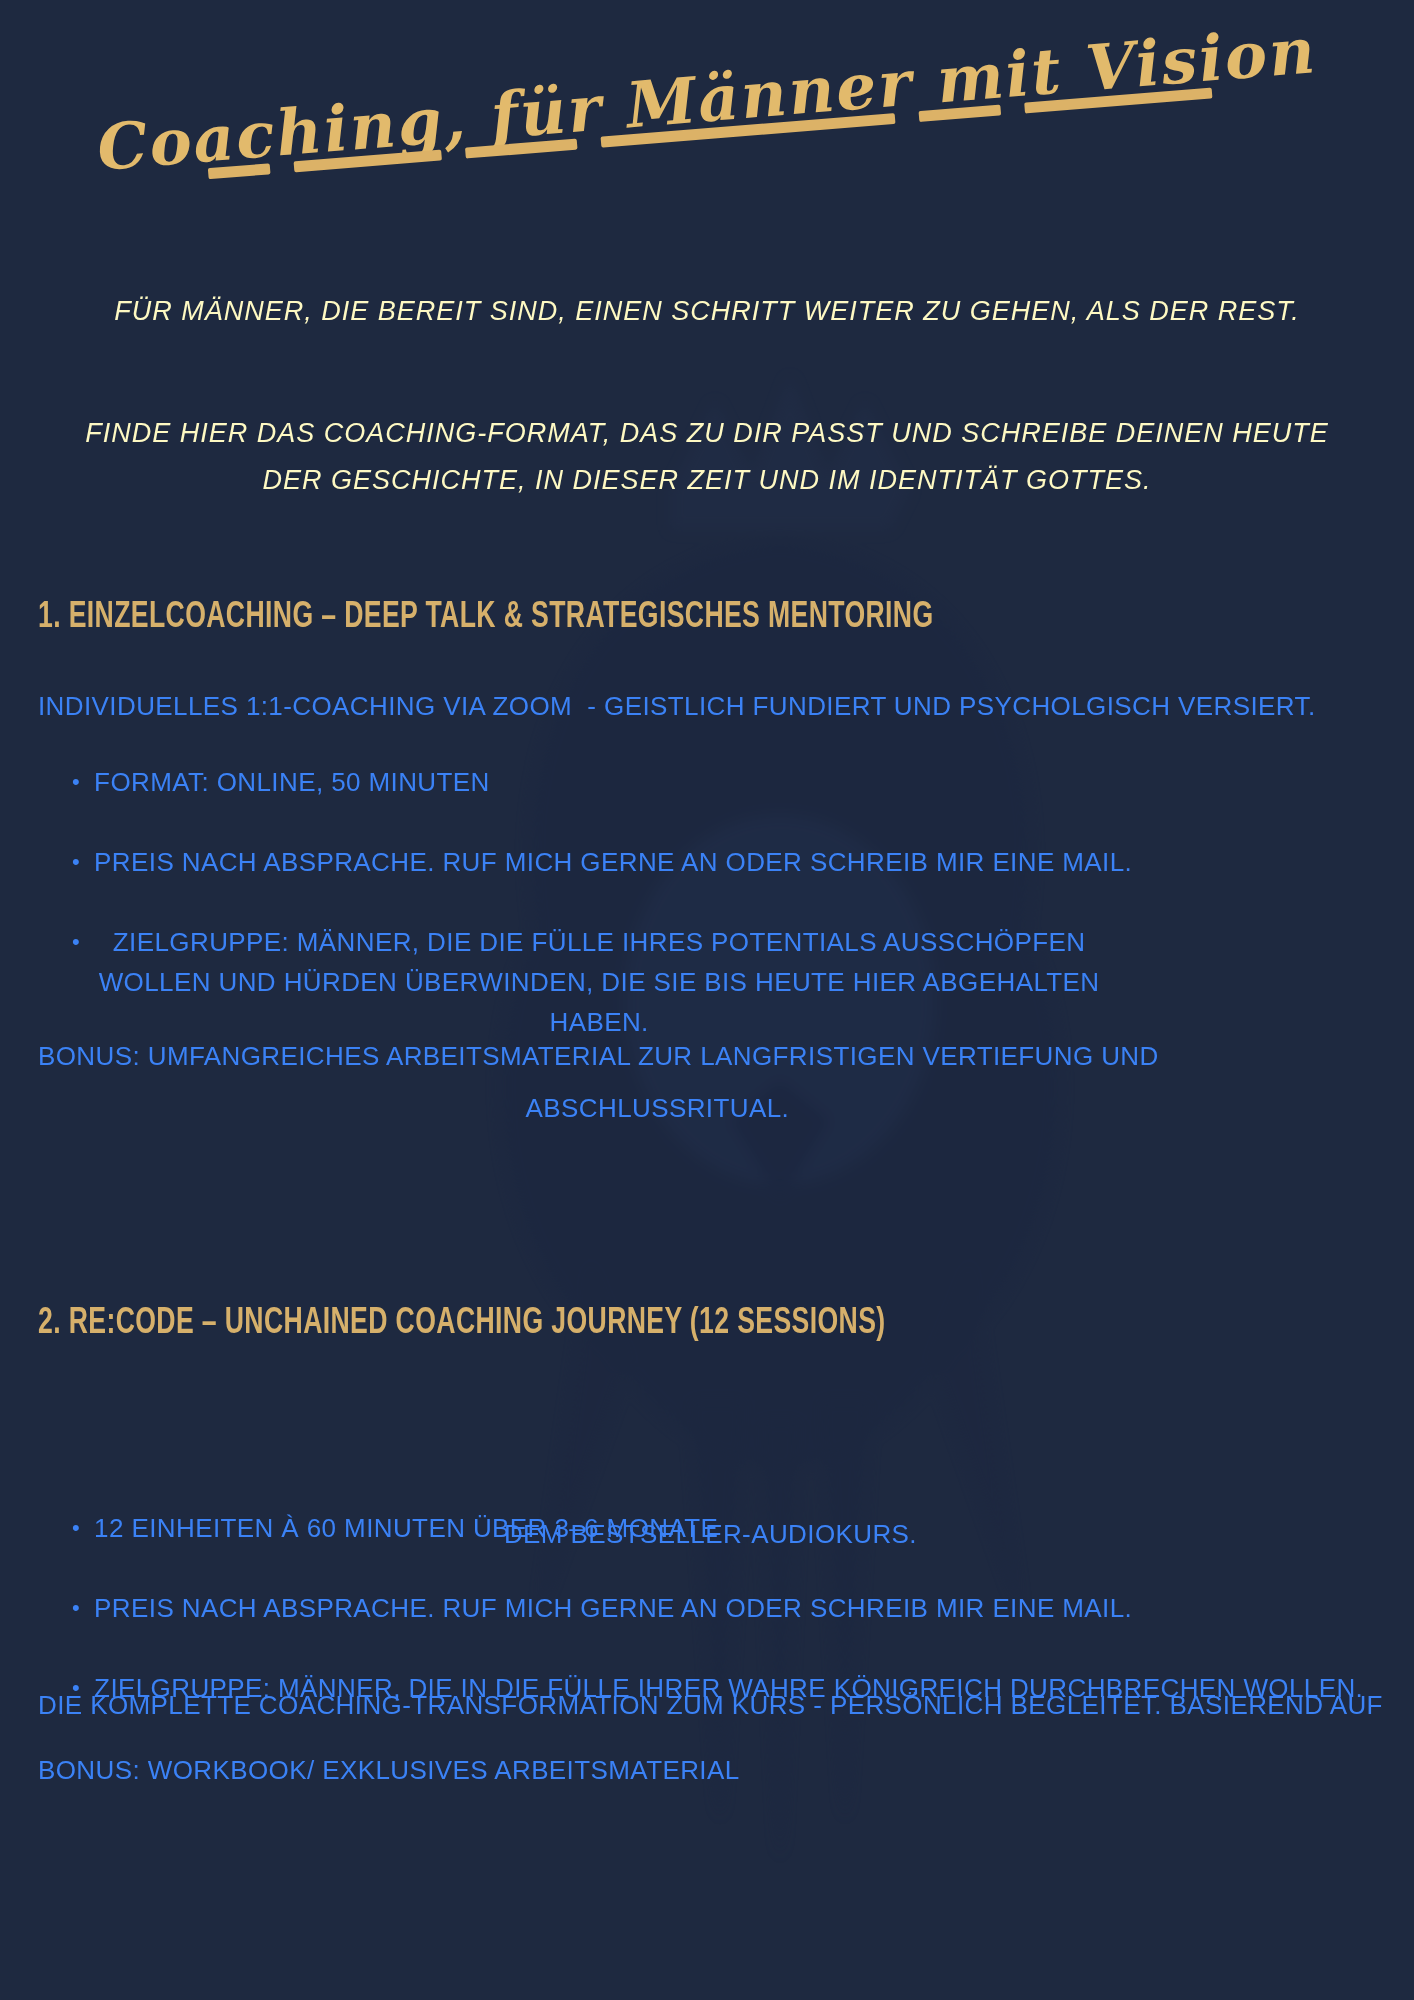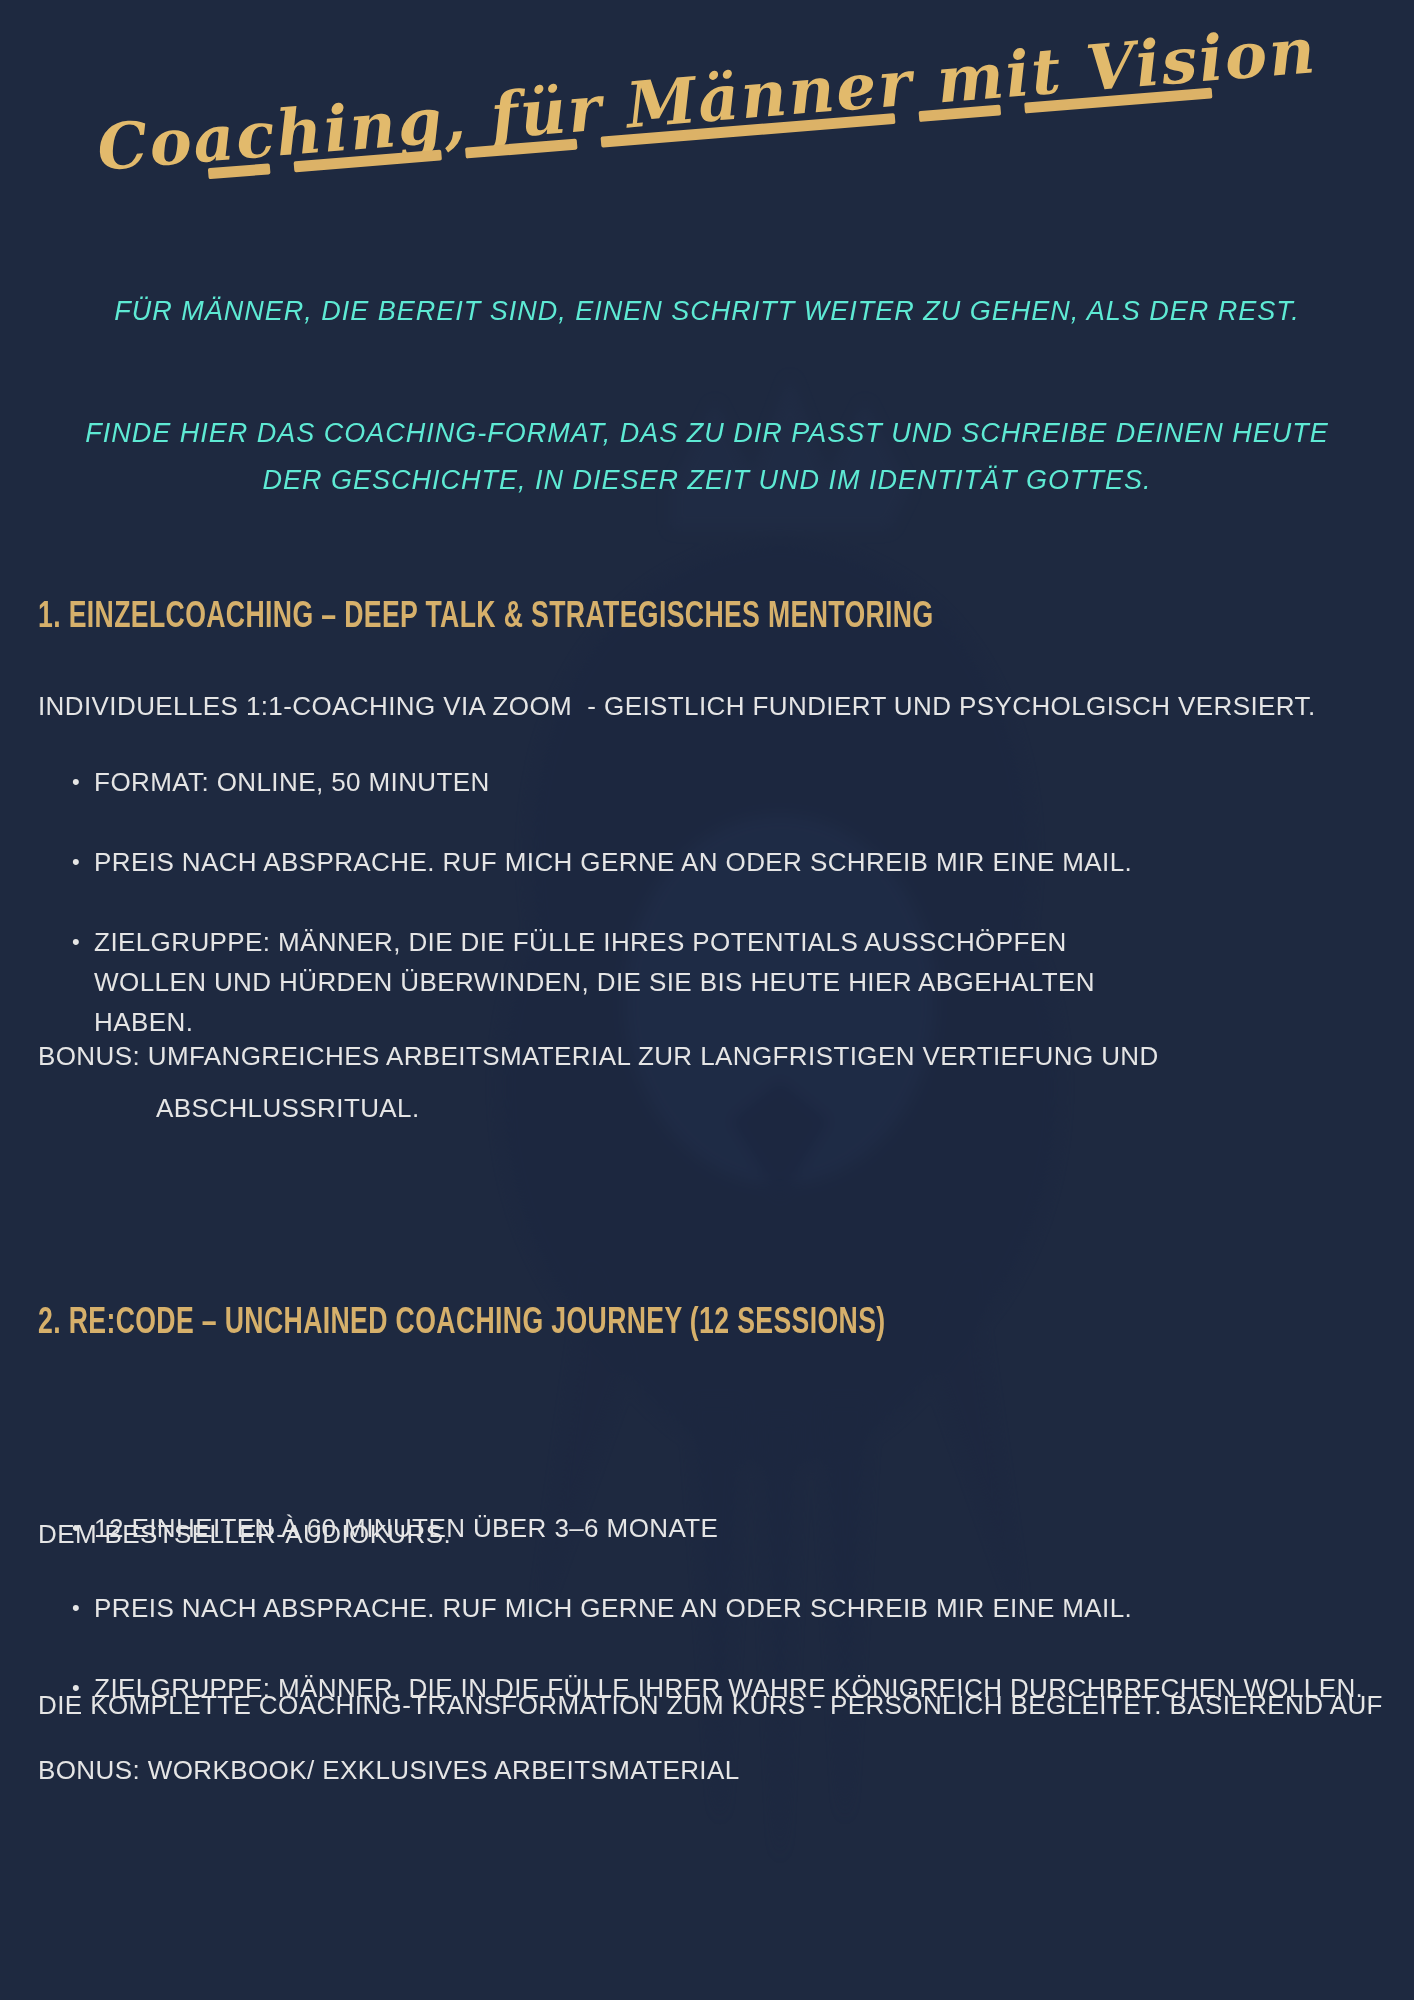--- a/index.html
+++ b/index.html
@@ -18,33 +18,33 @@
   }
   .script-title {
     font-family:"DejaVu Serif", serif; font-style:italic; font-weight:bold;
     font-size:63px; letter-spacing:2px; color:#e2ba6c; white-space:nowrap;
   }
   .underline-row { display:flex; justify-content:center; gap:24px; margin-top:-8px; }
   .underline-row .seg { height:11px; background:#dcb267; border-radius:2px; }
   
   .tagline, .intro {
     position:absolute; left:0; width:100%; text-align:center;
-    font-style:italic; font-size:27px; letter-spacing:1px; color:#5eead4;
+    font-style:italic; font-size:27px; letter-spacing:1px; color:#fef9c3;
   }
   .tagline { top:296px; }
   .intro   { top:410px; line-height:47px; }
   
   .section-heading {
     position:absolute; left:38px; white-space:nowrap;
     font-weight:bold; font-size:37px; letter-spacing:0.5px; color:#d6b06b;
     transform:scaleX(0.72); transform-origin:left center;
   }
   #s1-heading { top:594px; }
   #s2-heading { top:1300px; }
-  .body-text { font-size:26px; color:#e5e5e5; letter-spacing:0.4px; }
+  .body-text { font-size:26px; color:#3b82f6; letter-spacing:0.4px;text-align:center; }
   .desc { position:absolute; left:38px; white-space:pre-wrap; line-height:40px; }
   #s1-desc { top:686px; }
   #s2-desc { top:1392px; line-height:57px; }
   .bullets { position:absolute; left:72px; margin:0; padding:0; list-style:none; }
   #s1-bullets { top:762px; }
   #s2-bullets { top:1508px; }
   .bullets li { display:flex; gap:14px; line-height:40px; margin-bottom:40px; }
   .bullets .dot { font-size:22px; line-height:40px; }
   #s1-bullets li.wraps .bullet-text { max-width:1010px; }
   .bonus { position:absolute; left:38px; line-height:52px; }

